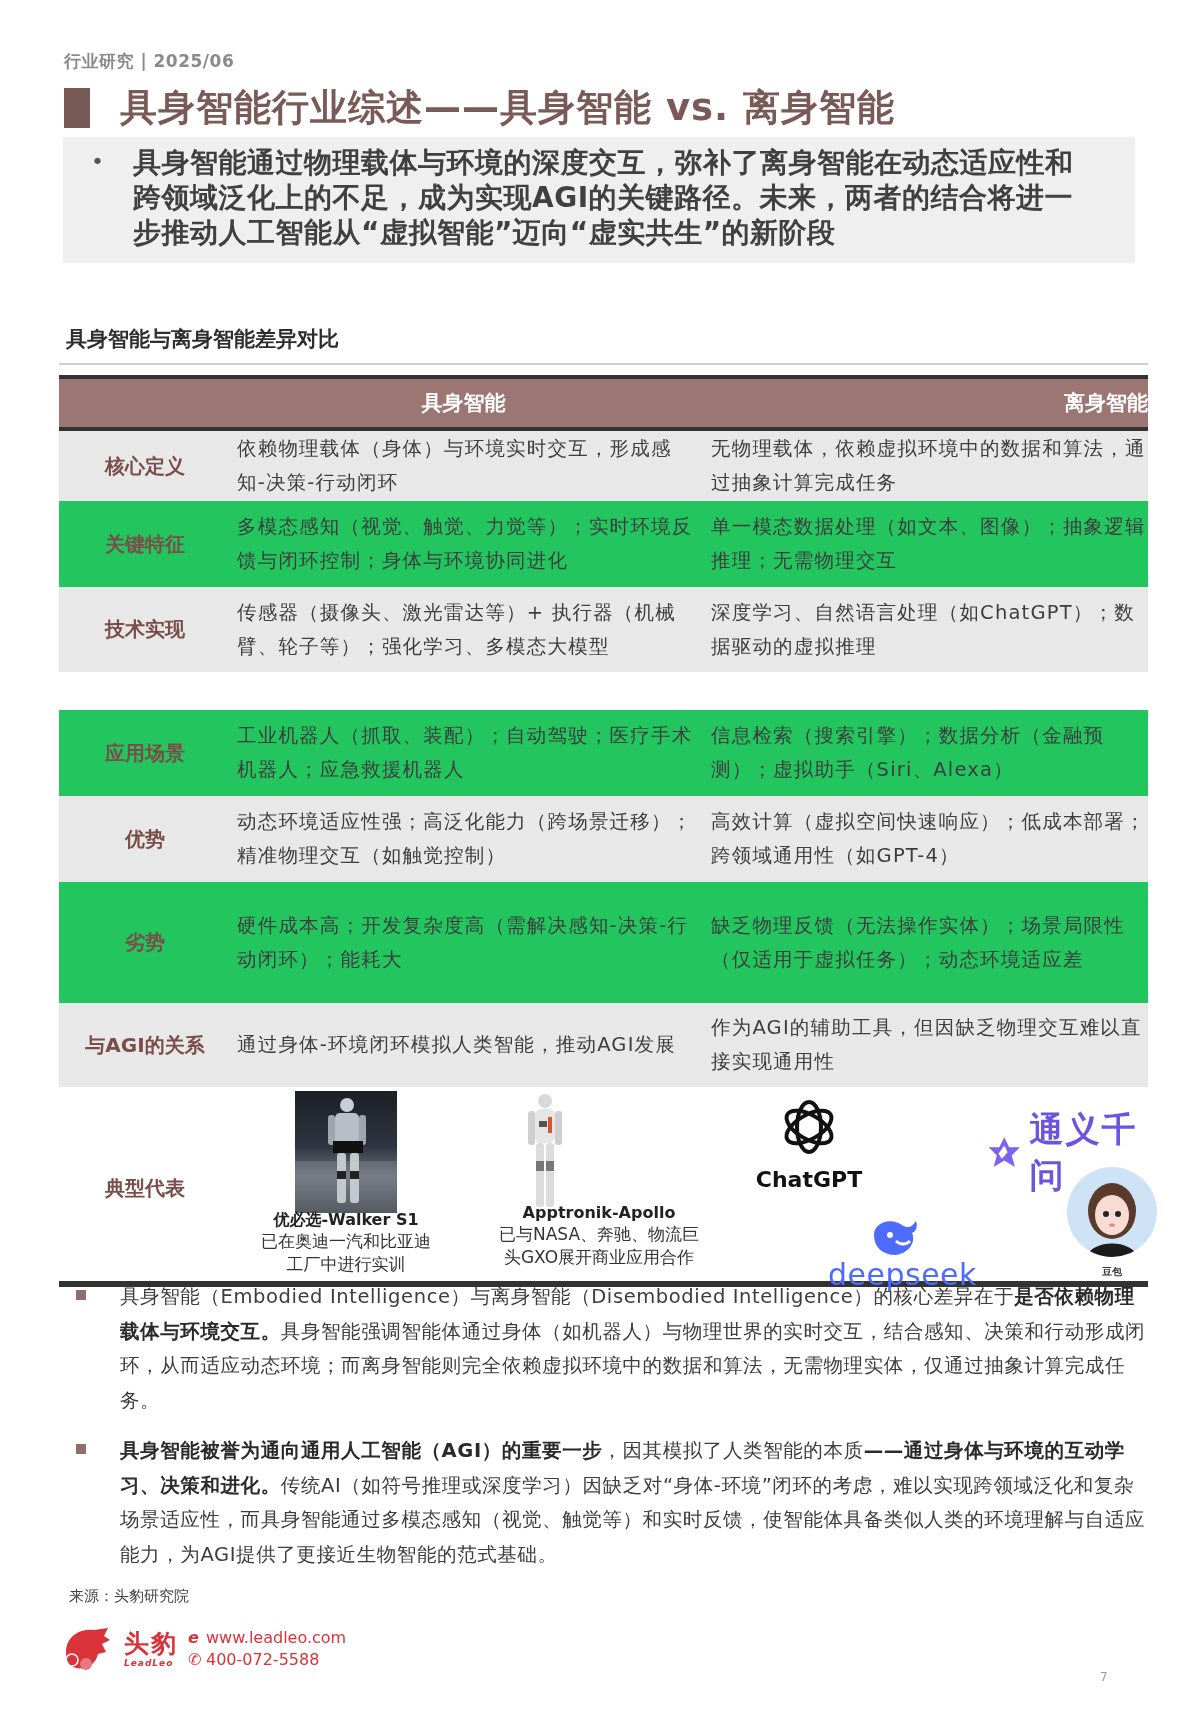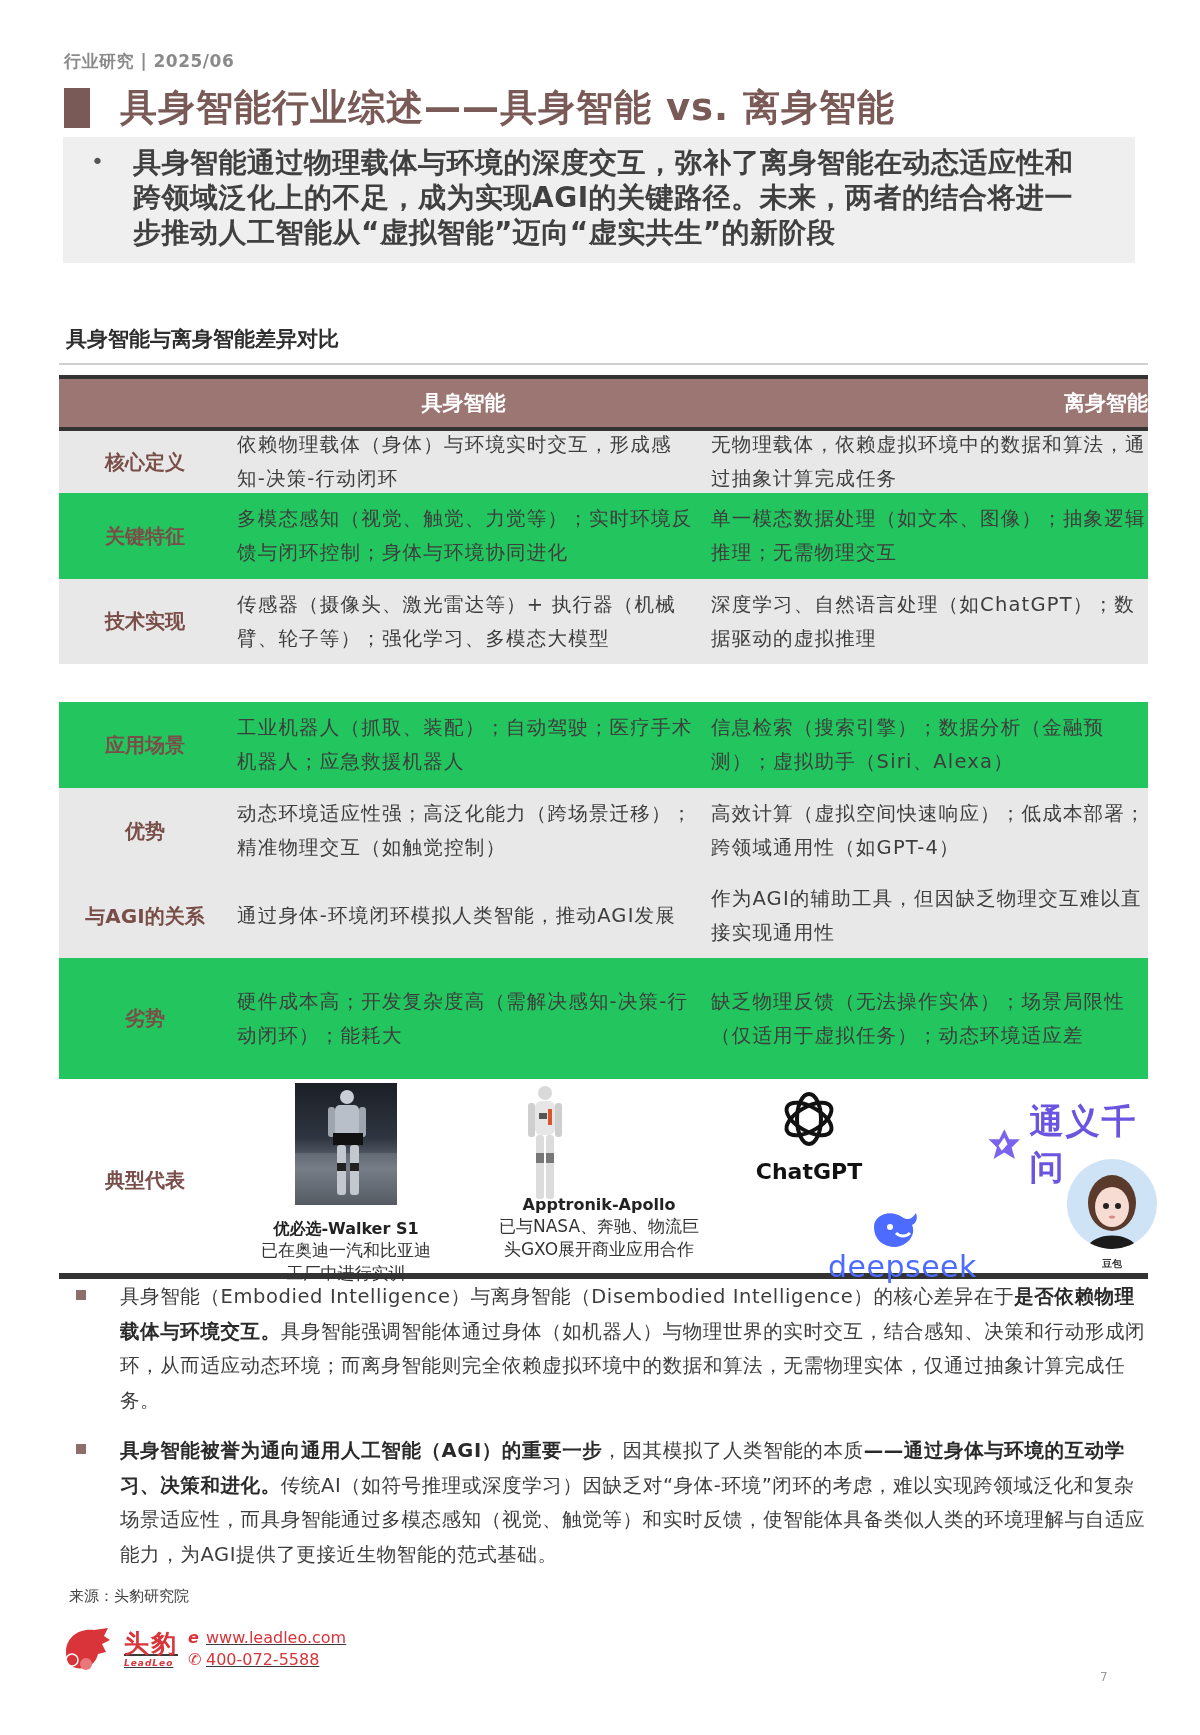--- a/index.html
+++ b/index.html
@@ -52,21 +52,21 @@
   .logo-doubao .avatar { width: 90px; height: 90px; border-radius: 50%; background: #cfe3f7; margin: 0 auto; position: relative; overflow: hidden; }
   .logo-doubao .name { font-size: 10px; color: #333; margin-top: 8px; font-weight: bold; }
 
   .bullets { position: absolute; left: 76px; top: 1280px; width: 1070px; }
   .bullet { display: flex; margin-bottom: 16px; }
   .bullet .sq { width: 10px; height: 10px; background: #8e6e6a; margin-top: 10px; margin-right: 34px; flex-shrink: 0; }
   .bullet .txt { font-size: 19.5px; line-height: 34.5px; color: #3d3d3d; letter-spacing: 0.6px; }
   .bullet .txt b { color: #2a2a2a; }
 
   .source { position: absolute; left: 69px; top: 1587px; font-size: 15px; color: #444; }
-  .footer-logo { position: absolute; left: 60px; top: 1624px; display: flex; align-items: center; text-decoration: underline; }
+  .footer-logo { position: absolute; left: 60px; top: 1624px; display: flex; align-items: center; }
   .leo-mark { width: 52px; height: 50px; }
   .leo-text { margin-left: 12px; color: #d8343a; }
   .leo-text .cn { font-size: 25px; font-weight: bold; line-height: 28px; letter-spacing: 2px; }
   .leo-text .en { font-size: 9px; font-style: italic; font-weight: bold; letter-spacing: 1px; }
   .leo-contact { margin-left: 10px; color: #d8343a; font-size: 16px; line-height: 22px; }
   .leo-contact .ic { display: inline-block; width: 18px; font-weight: bold; font-style: italic; }
   .page-num { position: absolute; left: 1100px; top: 1670px; font-size: 12px; color: #9a9a9a; }
 </style>
 </head>
 <body>
@@ -85,21 +85,21 @@
 <div class="table-title">具身智能与离身智能差异对比</div>
 <div class="table-title-line"></div>
 
 <div class="cmp-table">
   <div class="cmp-head">
     <div class="c0"></div>
     <div class="c1">具身智能</div>
     <div class="c2">离身智能</div>
   </div>
 
-  <div class="cmp-row gray" style="height:62px;">
+  <div class="cmp-row gray" style="height:70px;">
     <div class="label">核心定义</div>
     <div class="cell c1">依赖物理载体（身体）与环境实时交互，形成感知-决策-行动闭环</div>
     <div class="cell c2">无物理载体，依赖虚拟环境中的数据和算法，通过抽象计算完成任务</div>
   </div>
   <div class="cmp-row white" style="height:86px;">
     <div class="label">关键特征</div>
     <div class="cell c1">多模态感知（视觉、触觉、力觉等）；实时环境反馈与闭环控制；身体与环境协同进化</div>
     <div class="cell c2">单一模态数据处理（如文本、图像）；抽象逻辑推理；无需物理交互</div>
   </div>
   <div class="cmp-row gray" style="height:85px;">
@@ -110,49 +110,49 @@
   <div class="cmp-row white" style="height:86px;margin-top:38px;">
     <div class="label">应用场景</div>
     <div class="cell c1">工业机器人（抓取、装配）；自动驾驶；医疗手术机器人；应急救援机器人</div>
     <div class="cell c2">信息检索（搜索引擎）；数据分析（金融预测）；虚拟助手（Siri、Alexa）</div>
   </div>
   <div class="cmp-row gray" style="height:86px;">
     <div class="label">优势</div>
     <div class="cell c1">动态环境适应性强；高泛化能力（跨场景迁移）；精准物理交互（如触觉控制）</div>
     <div class="cell c2">高效计算（虚拟空间快速响应）；低成本部署；跨领域通用性（如GPT-4）</div>
   </div>
+  <div class="cmp-row white" style="height:121px;">
+    <div class="label">劣势</div>
+    <div class="cell c1">硬件成本高；开发复杂度高（需解决感知-决策-行动闭环）；能耗大</div>
+    <div class="cell c2">缺乏物理反馈（无法操作实体）；场景局限性（仅适用于虚拟任务）；动态环境适应差</div>
+  </div>
   <div class="cmp-row gray" style="height:84px;">
     <div class="label">与AGI的关系</div>
     <div class="cell c1">通过身体-环境闭环模拟人类智能，推动AGI发展</div>
     <div class="cell c2">作为AGI的辅助工具，但因缺乏物理交互难以直接实现通用性</div>
-  </div>
-  <div class="cmp-row white" style="height:121px;">
-    <div class="label">劣势</div>
-    <div class="cell c1">硬件成本高；开发复杂度高（需解决感知-决策-行动闭环）；能耗大</div>
-    <div class="cell c2">缺乏物理反馈（无法操作实体）；场景局限性（仅适用于虚拟任务）；动态环境适应差</div>
   </div>
 
   <div class="rep-row">
     <div class="rep-label">典型代表</div>
 
     <div class="robot1">
       <svg width="102" height="122" viewBox="0 0 102 122">
         <rect x="0" y="70" width="102" height="52" fill="#8a9099" opacity="0.35"></rect>
         <circle cx="52" cy="14" r="7" fill="#c9ced6"></circle>
         <rect x="40" y="22" width="24" height="32" rx="5" fill="#b9bfc8"></rect>
         <rect x="33" y="24" width="7" height="30" rx="3" fill="#9ea5ae"></rect>
         <rect x="64" y="24" width="7" height="30" rx="3" fill="#9ea5ae"></rect>
         <rect x="38" y="50" width="30" height="12" fill="#111"></rect>
         <rect x="42" y="62" width="9" height="50" rx="3" fill="#c3c8cf"></rect>
         <rect x="55" y="62" width="9" height="50" rx="3" fill="#c3c8cf"></rect>
         <rect x="42" y="80" width="9" height="8" fill="#222"></rect>
         <rect x="55" y="80" width="9" height="8" fill="#222"></rect>
       </svg>
     </div>
-    <div class="rep-item" style="left:150px; top:140px; width:274px;">
+    <div class="rep-item" style="left:150px; top:123px; width:274px;">
       <div class="rep-name">优必选-Walker S1</div>
       <div class="rep-desc">已在奥迪一汽和比亚迪</div>
       <div class="rep-desc">工厂中进行实训</div>
     </div>
 
     <div class="robot2">
       <svg width="60" height="122" viewBox="0 0 60 122">
         <circle cx="30" cy="10" r="7" fill="#d9d9d9"></circle>
         <rect x="20" y="18" width="20" height="34" rx="6" fill="#e6e6e6"></rect>
         <rect x="33" y="26" width="4" height="16" fill="#d9542f"></rect>

